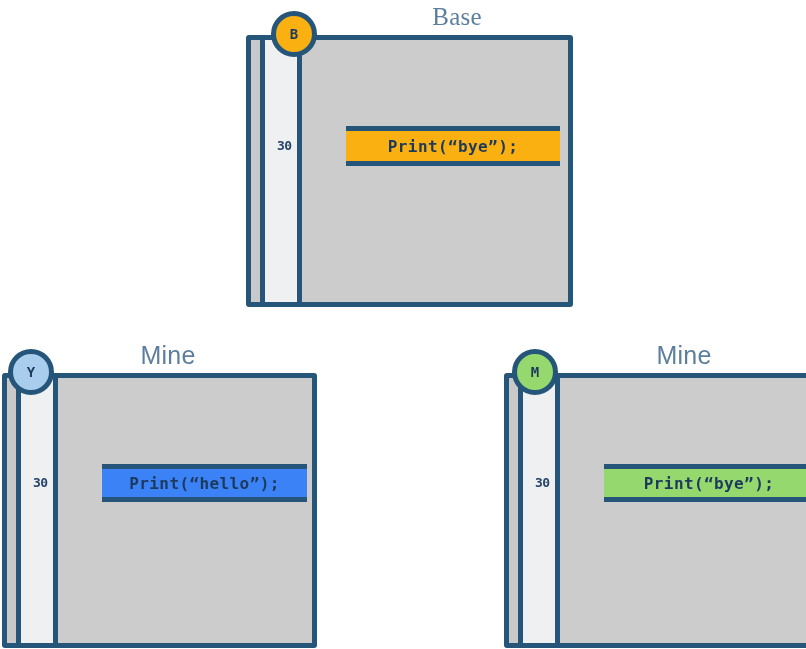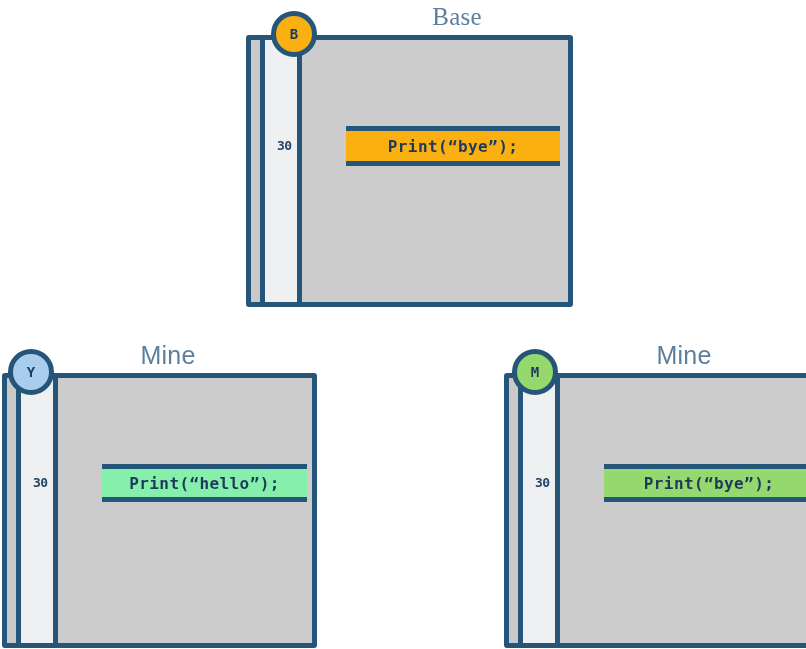--- a/index.html
+++ b/index.html
@@ -137,21 +137,21 @@
   #panel-base  .badge { left: 25px; top: 9px; background: #fbb012; }
   #panel-yours .badge { left: 6px;  top: 9px; background: #a8cded; }
   #panel-mine  .badge { left: 8px;  top: 9px; background: #95d86e; }
 
   #panel-base  .panel-title { padding-left: 44px; font-family: Liberation Serif, serif; }
   #panel-yours .panel-title { padding-left: 6px;  }
   #panel-mine  .panel-title { padding-left: 20px; }
 
   
   #panel-base  .code-row { top: 86px;  height: 40px; right: 8px;  background: #fbb012; }
-  #panel-yours .code-row { top: 86px;  height: 38px; right: 5px;  background: #86efac; }
+  #panel-yours .code-row { top: 86px;  height: 38px; right: 5px;  background: #3b82f6; }
   #panel-mine  .code-row { top: 86px;  height: 38px; right: 0px;  background: #95d86e; }
 
   #panel-base  .line-number { top: 98px; }
   #panel-yours .line-number { top: 97px; }
   #panel-mine  .line-number { top: 97px; }
 </style>
 </head>
 <body>
 
 <div class="panel" id="panel-base">

